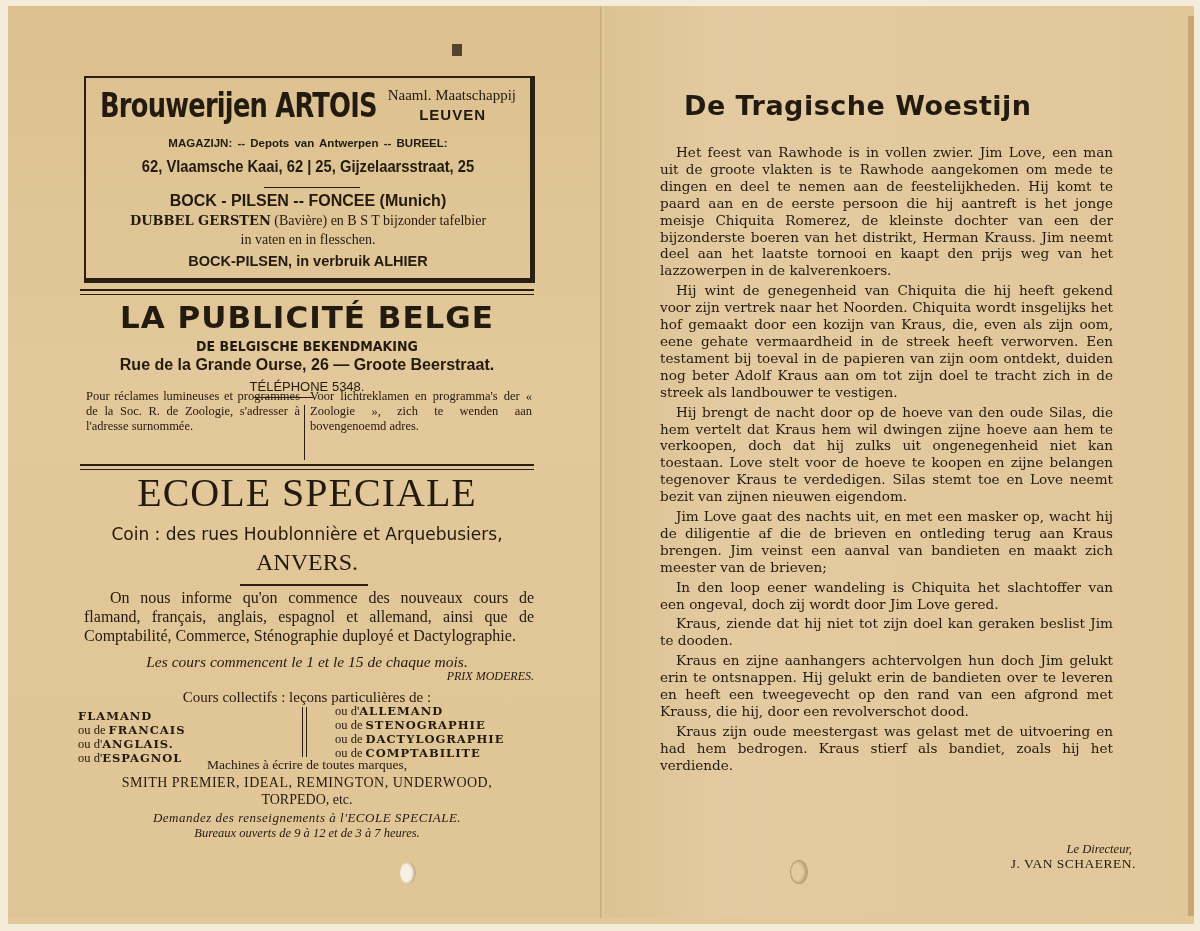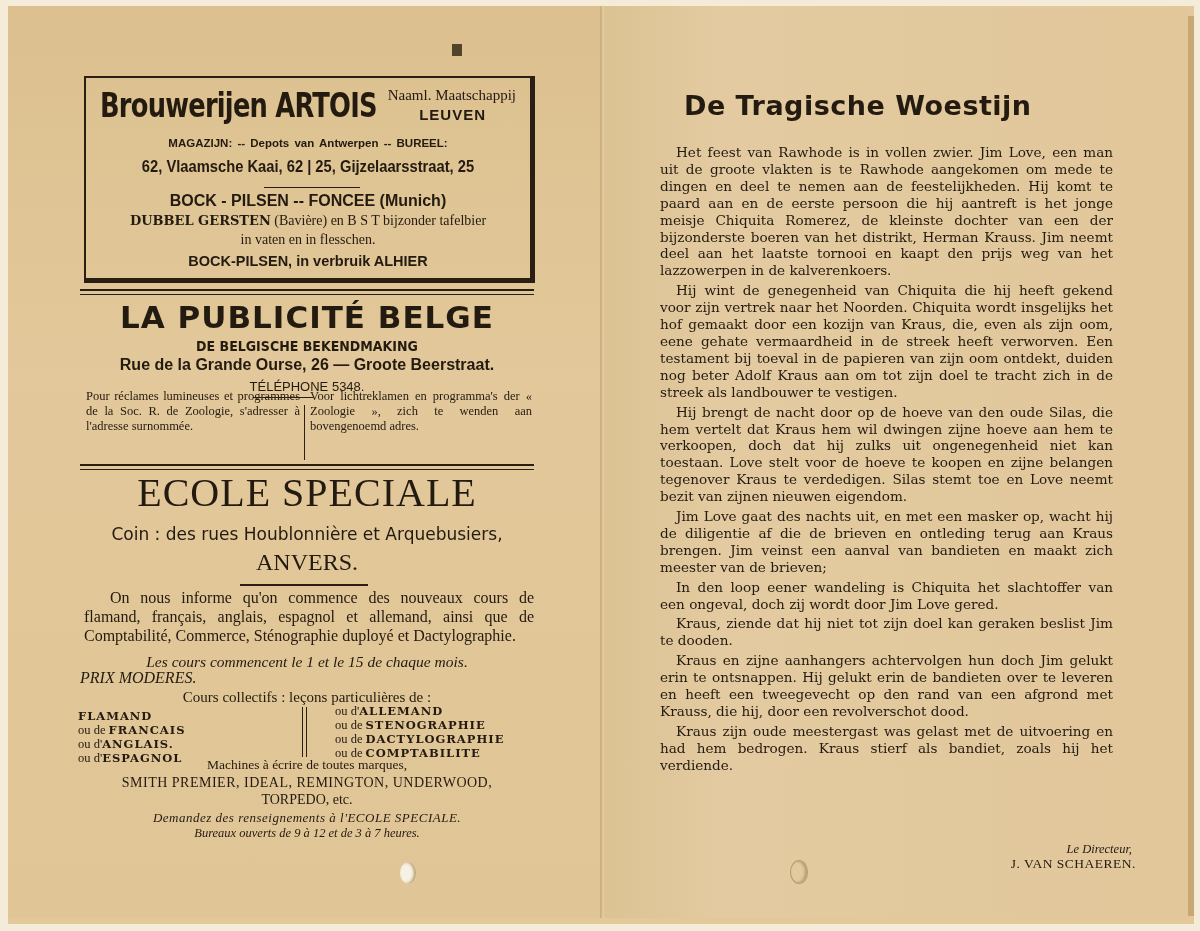--- a/index.html
+++ b/index.html
@@ -54,21 +54,21 @@
   .pub-vr { position:absolute; left:304px; top:405px; height:55px; border-left:1px solid #2a1f12; }
 
   
   .ecole-title { position:absolute; left:80px; width:454px; top:469px; text-align:center; font-family:"Liberation Serif",serif; font-size:40px; letter-spacing:1px; }
   .ecole-coin { position:absolute; left:80px; width:454px; top:524px; text-align:center; font-family:"DejaVu Sans",sans-serif; font-size:17px; }
   .ecole-anvers { position:absolute; left:80px; width:454px; top:549px; text-align:center; font-size:24px; }
   .ecole-rule { position:absolute; left:240px; width:128px; top:584px; border-top:2px solid #2a1f12; }
   .ecole-body { position:absolute; left:84px; width:450px; top:588px; font-size:16px; line-height:19px; text-align:justify; }
   .ecole-body .ind { text-indent:26px; }
   .ecole-dates { position:absolute; left:80px; width:454px; top:653px; text-align:center; font-style:italic; font-size:15.5px; }
-  .ecole-prix { position:absolute; left:80px; width:454px; top:669px; text-align:left; font-style:italic; font-size:16px; }
+  .ecole-prix { position:absolute; left:80px; width:454px; top:669px; text-align:right; font-style:italic; font-size:12px; }
   .ecole-cours { position:absolute; left:80px; width:454px; top:689px; text-align:center; font-size:15px; }
   .lang { position:absolute; font-size:12.5px; line-height:14px; }
   .lang b { font-family:"DejaVu Serif",serif; font-size:11.5px; letter-spacing:1px; }
   .lang.l { left:78px; top:709px; }
   .lang.r { left:335px; top:704px; }
   .dvr { position:absolute; left:302px; top:707px; width:3px; height:50px; border-left:1px solid #2a1f12; border-right:1px solid #2a1f12; }
   .ecole-mach { position:absolute; left:80px; width:454px; top:757px; text-align:center; font-size:13.5px; }
   .ecole-brands { position:absolute; left:80px; width:454px; top:775px; text-align:center; font-size:14px; letter-spacing:.5px; }
   .ecole-torp { position:absolute; left:80px; width:454px; top:792px; text-align:center; font-size:14px; }
   .ecole-dem { position:absolute; left:80px; width:454px; top:810px; text-align:center; font-style:italic; font-size:13px; letter-spacing:.5px; }

